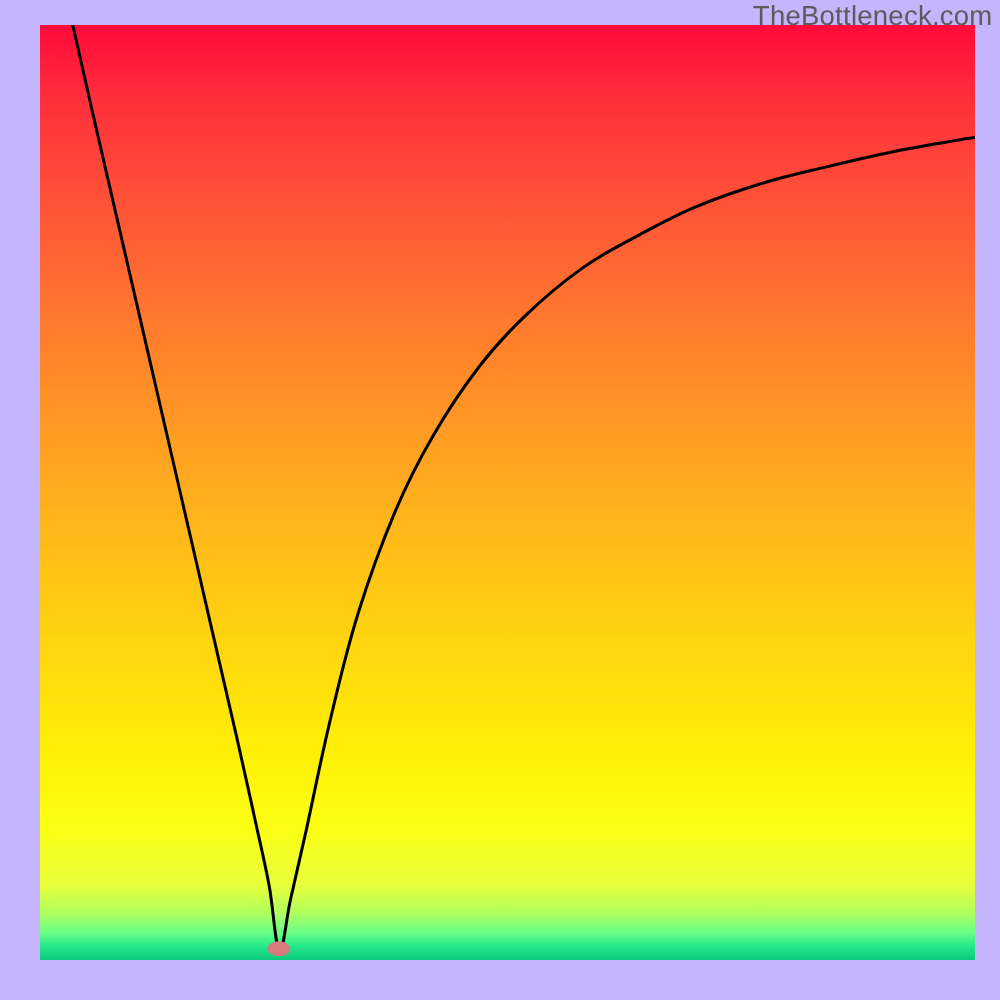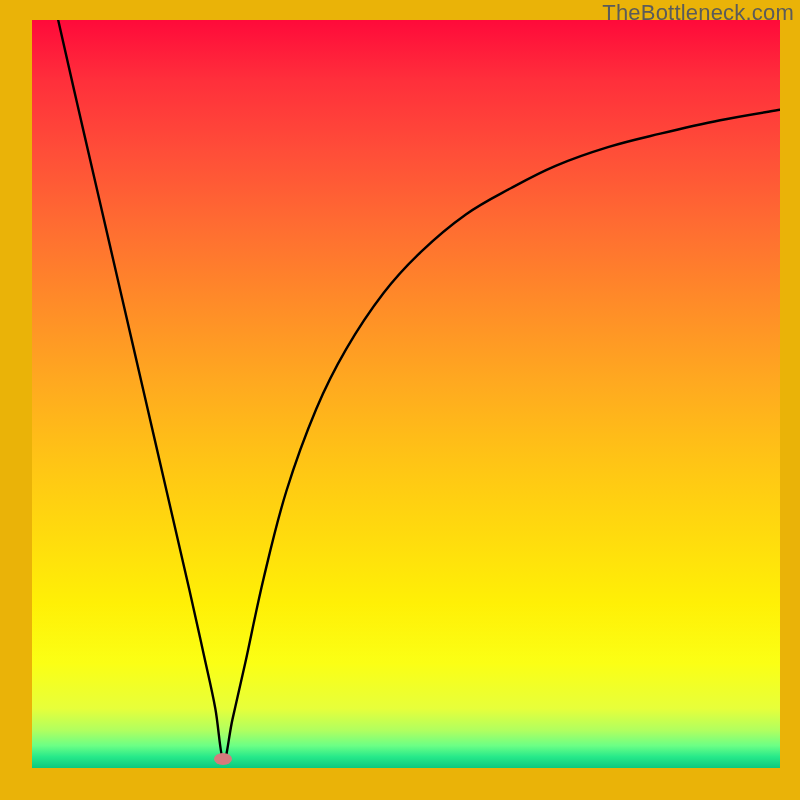--- a/index.html
+++ b/index.html
@@ -8,21 +8,21 @@
     width: 800px;
     height: 800px;
     overflow: hidden;
     background: #000;
     font-family: Arial, Helvetica, sans-serif;
   }
   .frame {
     position: relative;
     width: 800px;
     height: 800px;
-    background: #eab308;
+    background: #c4b5fd;
   }
   .plot {
     position: absolute;
     left: 32px;
     top: 20px;
     width: 748px;
     height: 748px;
     background: linear-gradient(to bottom,
       #ff0a3a 0%,
       #ff2f3b 8%,

